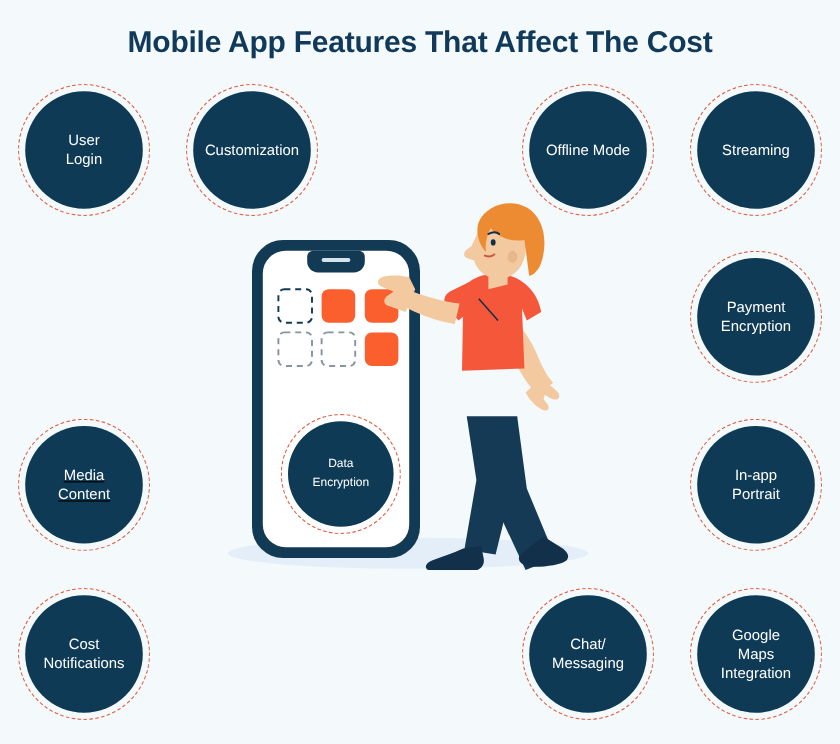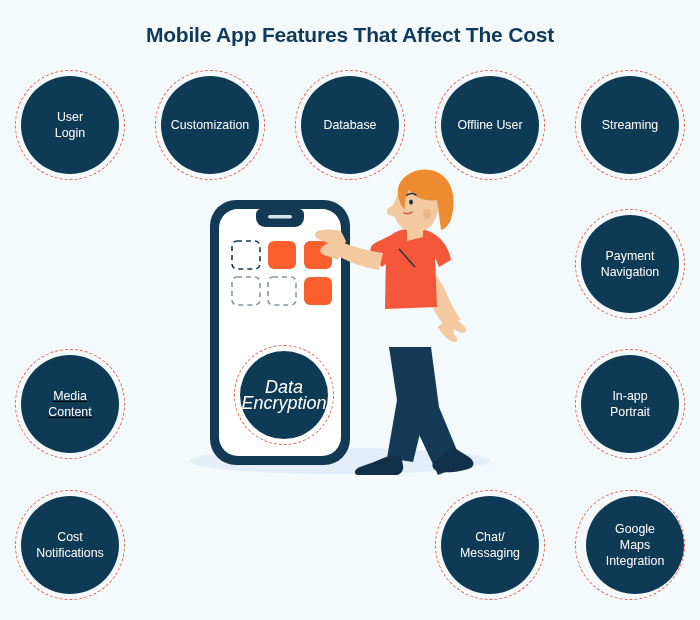--- a/index.html
+++ b/index.html
@@ -21,21 +21,21 @@
     overflow: hidden;
   }
 
   
   #page-title {
     position: absolute;
     top: 18px;
     left: 0;
     width: 700px;
     text-align: center;
-    font-size: 21px;
+    font-size: 25px;
     font-weight: bold;
     color: #10395a;
     letter-spacing: -0.2px;
     line-height: 34px;
   }
 
   
   .bubble {
     position: absolute;
     width: 110px;
@@ -79,21 +79,21 @@
     box-sizing: border-box;
     display: flex;
     align-items: center;
     justify-content: center;
     z-index: 40;
   }
   #bubble-center .bubble-core {
     width: 88px;
     height: 88px;
   }
-  #bubble-center .bubble-label { font-size: 18px; font-style: italic; }
+  #bubble-center .bubble-label { font-size: 10px; }
 
   
   #illustration {
     position: absolute;
     left: 175px;
     top: 165px;
     width: 340px;
     height: 310px;
     z-index: 10;
   }
@@ -175,47 +175,42 @@
     <div class="bubble-core">
       <div class="bubble-label">User
 Login</div>
     </div>
   </div>
   <div class="bubble" style="left:155px; top:70px;">
     <div class="bubble-core">
       <div class="bubble-label">Customization</div>
     </div>
   </div>
-  <div class="bubble" style="left:295px; top:70px;">
-    <div class="bubble-core">
-      <div class="bubble-label">Database</div>
-    </div>
-  </div>
   <div class="bubble" style="left:435px; top:70px;">
     <div class="bubble-core">
-      <div class="bubble-label">Offline User</div>
+      <div class="bubble-label">Offline Mode</div>
     </div>
   </div>
   <div class="bubble" style="left:575px; top:70px;justify-content:center;">
     <div class="bubble-core">
       <div class="bubble-label">Streaming</div>
     </div>
   </div>
 
   <div class="bubble" style="left:15px; top:349px;text-decoration:underline;">
     <div class="bubble-core">
       <div class="bubble-label">Media
 Content</div>
     </div>
   </div>
 
   <div class="bubble" style="left:575px; top:209px;">
     <div class="bubble-core">
       <div class="bubble-label">Payment
-Navigation</div>
+Encryption</div>
     </div>
   </div>
   <div class="bubble" style="left:575px; top:349px;">
     <div class="bubble-core">
       <div class="bubble-label">In-app
 Portrait</div>
     </div>
   </div>
 
   <div class="bubble" style="left:15px;  top:490px;">
@@ -223,21 +218,21 @@
       <div class="bubble-label">Cost
 Notifications</div>
     </div>
   </div>
   <div class="bubble" style="left:435px; top:490px;align-items:center;">
     <div class="bubble-core">
       <div class="bubble-label">Chat/
 Messaging</div>
     </div>
   </div>
-  <div class="bubble" style="left:575px; top:490px;justify-content:flex-end;">
+  <div class="bubble" style="left:575px; top:490px;">
     <div class="bubble-core">
       <div class="bubble-label">Google
 Maps
 Integration</div>
     </div>
   </div>
 
 </div>
 
 </body></html>

